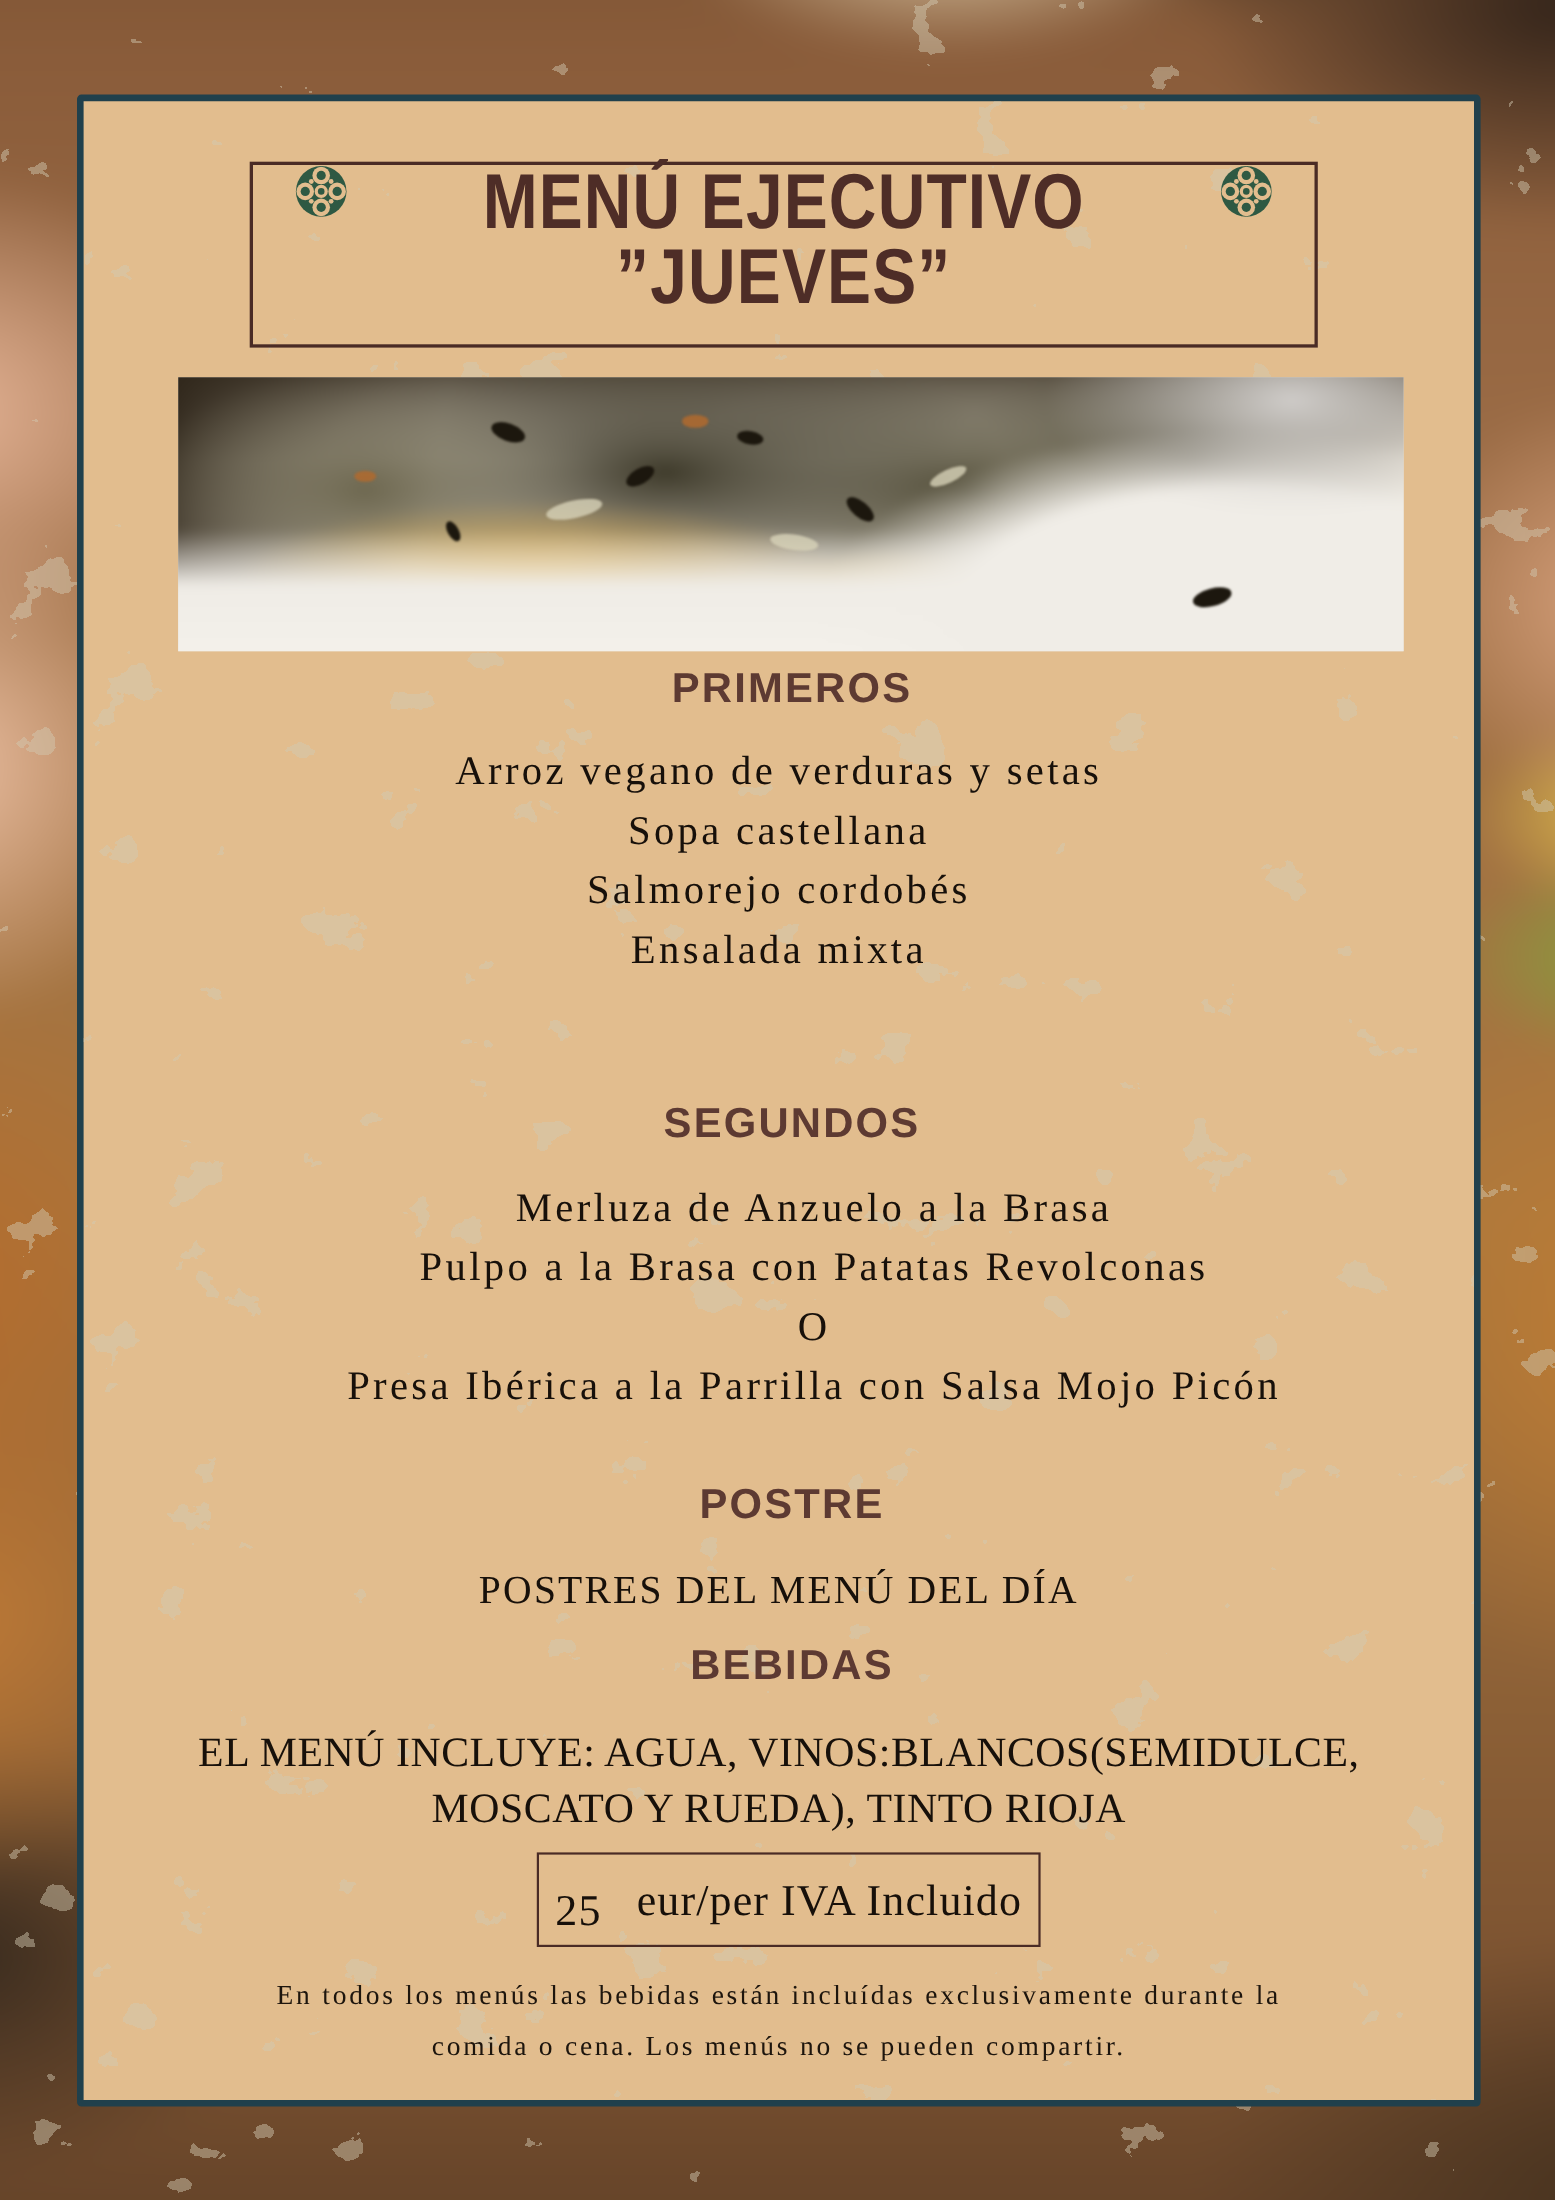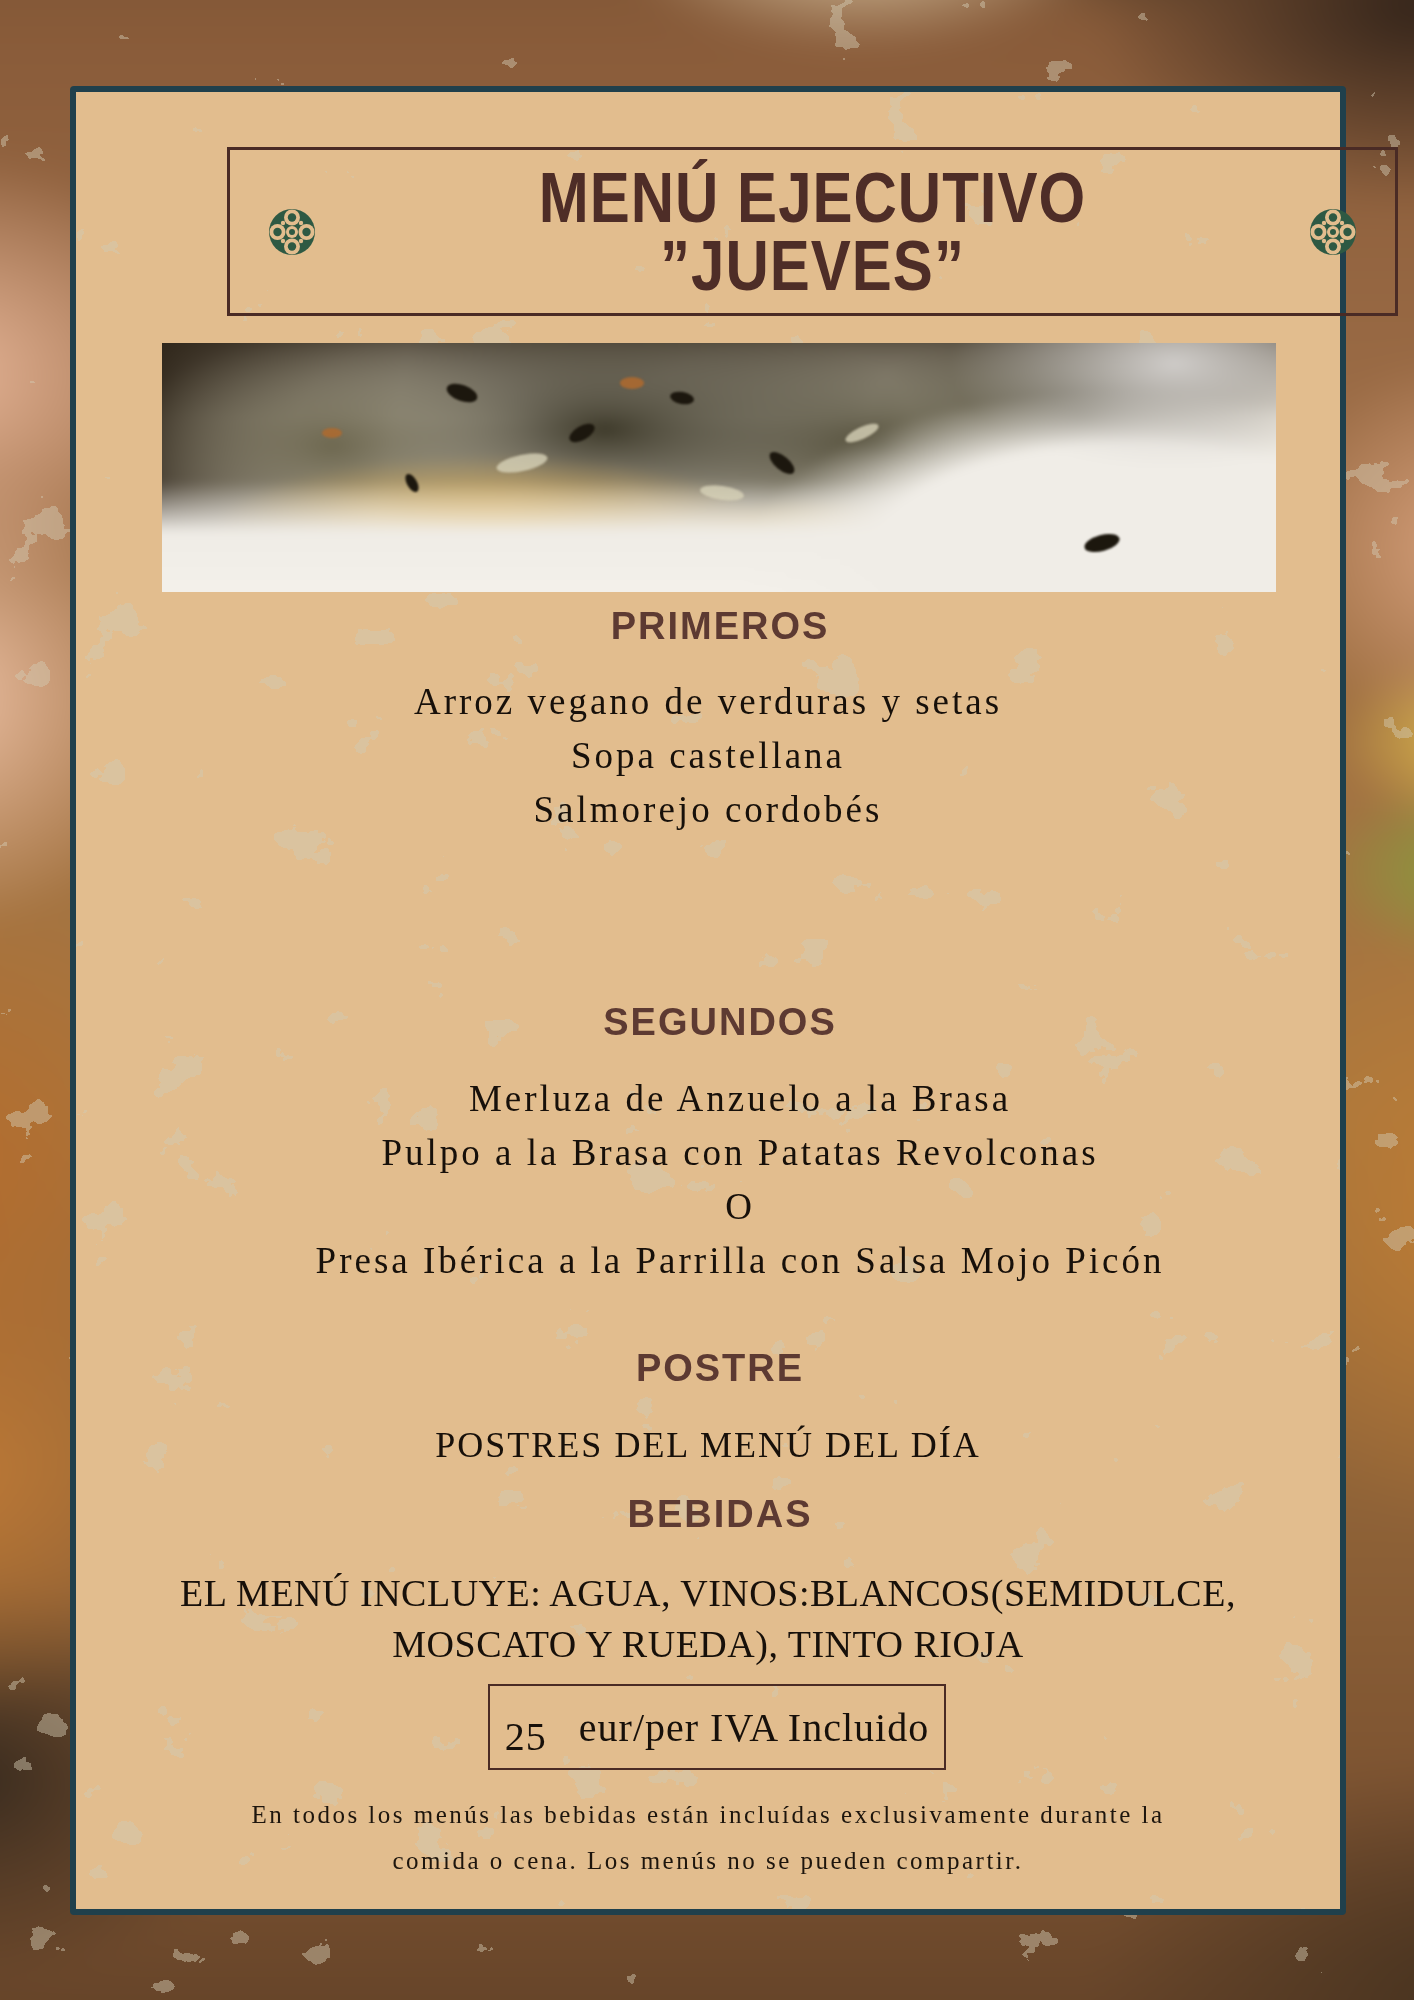--- a/index.html
+++ b/index.html
@@ -29,23 +29,23 @@
   svg.grunge{position:absolute;pointer-events:none;}
   .grunge-page{inset:0;width:100%;height:100%;z-index:1;opacity:.85;}
   .grunge-card{inset:0;width:100%;height:100%;z-index:1;opacity:.9;}
 
   
   .card{position:absolute;left:70px;top:86px;width:1276px;height:1829px;z-index:2;
     background:#e2bd8e;border:6px solid #20404c;border-radius:4px;box-sizing:border-box;}
   .card-inner{position:absolute;inset:0;z-index:2;}
 
   
-  .header-box{position:absolute;left:151px;top:55px;width:1171px;height:169px;
+  .header-box{position:absolute;left:151px;top:55px;width:971px;height:169px;
     border:3px solid #4a2b25;box-sizing:border-box;
-    display:flex;align-items:center;justify-content:space-between;padding:0 38px;}
+    display:flex;justify-content:space-between;padding:0 38px;}
   .title-block{flex:1;text-align:center;color:#4e2d27;
     font-family:"Liberation Sans",sans-serif;font-weight:700;}
   .title-line{font-size:60px;line-height:68px;letter-spacing:1px;transform:scaleY(1.18);}
   .rosette{width:48px;height:48px;flex:0 0 auto;}
 
   
   .banner{position:absolute;left:86px;top:251px;width:1114px;height:249px;overflow:hidden;z-index:3;background:#e8e2d6;}
   .banner-art{position:absolute;inset:-12px;
     background:
       radial-gradient(ellipse 320px 150px at 90% 12%, #cfccc9 0%, rgba(207,204,201,0) 70%),
@@ -174,20 +174,21 @@
             <ellipse cx="170" cy="90" rx="10" ry="5"></ellipse>
           </g>
         </svg>
       </div>
 
       <div class="section-heading h-primeros">PRIMEROS</div>
       <div class="items items-primeros">
         <div class="item">Arroz vegano de verduras y setas</div>
         <div class="item">Sopa castellana</div>
         <div class="item">Salmorejo cordobés</div>
+        <div class="item">Ensalada mixta</div>
       </div>
 
       <div class="section-heading h-segundos">SEGUNDOS</div>
       <div class="items items-segundos">
         <div class="item">Merluza de Anzuelo a la Brasa</div>
         <div class="item">Pulpo a la Brasa con Patatas Revolconas</div>
         <div class="item">O</div>
         <div class="item">Presa Ibérica a la Parrilla con Salsa Mojo Picón</div>
       </div>
 

